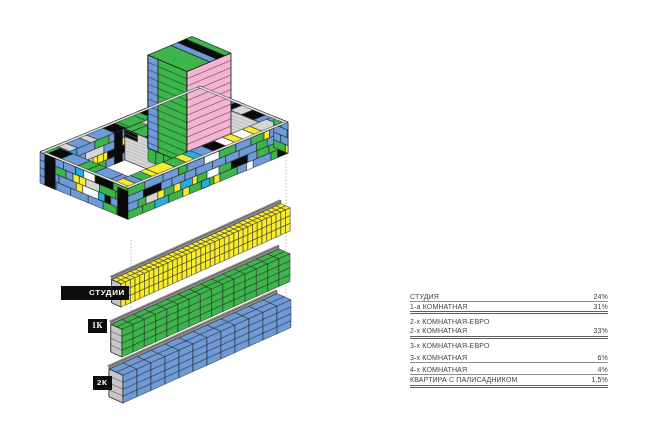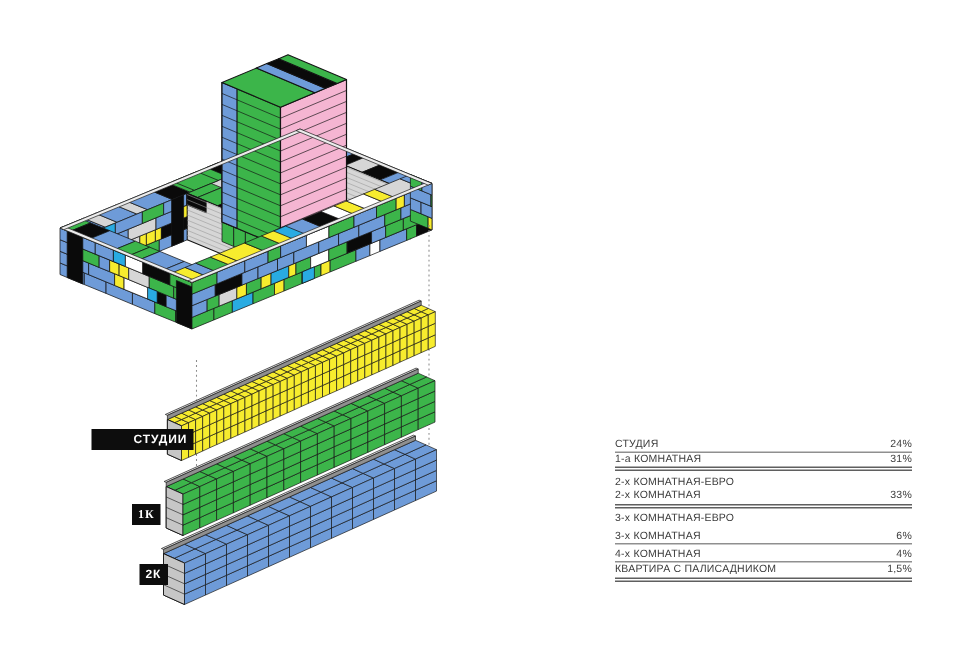--- a/index.html
+++ b/index.html
@@ -679,21 +679,21 @@
         <polygon points="207.0,344.5 221.0,338.2 221.0,331.3 207.0,337.6" fill="#6e9bd8" stroke="#141414" stroke-width="0.45" stroke-linejoin="round"></polygon>
         <polygon points="221.0,338.2 235.0,331.9 235.0,325.0 221.0,331.3" fill="#6e9bd8" stroke="#141414" stroke-width="0.45" stroke-linejoin="round"></polygon>
         <polygon points="235.0,331.9 249.0,325.6 249.0,318.7 235.0,325.0" fill="#6e9bd8" stroke="#141414" stroke-width="0.45" stroke-linejoin="round"></polygon>
         <polygon points="249.0,325.6 263.0,319.3 263.0,312.4 249.0,318.7" fill="#6e9bd8" stroke="#141414" stroke-width="0.45" stroke-linejoin="round"></polygon>
         <polygon points="263.0,319.3 277.0,313.0 277.0,306.1 263.0,312.4" fill="#6e9bd8" stroke="#141414" stroke-width="0.45" stroke-linejoin="round"></polygon>
         <polygon points="277.0,313.0 291.0,306.7 291.0,299.8 277.0,306.1" fill="#6e9bd8" stroke="#141414" stroke-width="0.45" stroke-linejoin="round"></polygon>
       </g>
     </svg>
 
   <div class="blk-label" style="left:61px;top:286px;padding-left:28px;">СТУДИИ</div>
-  <div class="blk-label" style="left:88px;top:336px;font-family:Liberation Serif, serif;">1К</div>
+  <div class="blk-label" style="left:88px;top:319px;font-family:Liberation Serif, serif;">1К</div>
   <div class="blk-label" style="left:93px;top:376px;">2К</div>
 
   <div id="mix-table">
       <div class="trow rule-thin">
         <span>СТУДИЯ</span>
         <span class="tval">24%</span>
       </div>
       <div class="trow rule-double">
         <span>1-а КОМНАТНАЯ</span>
         <span class="tval">31%</span>

